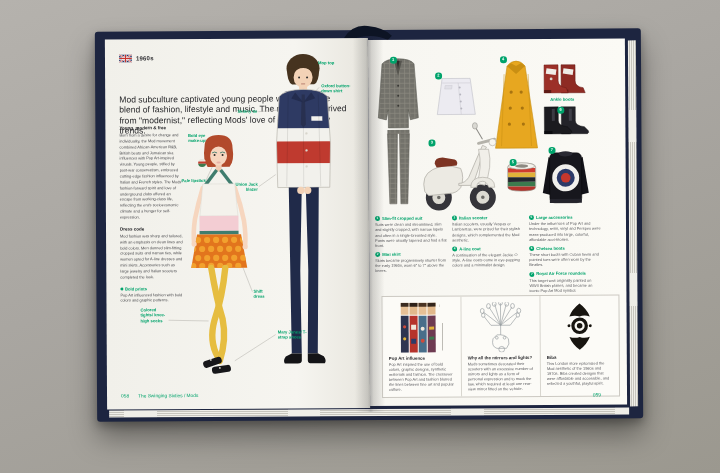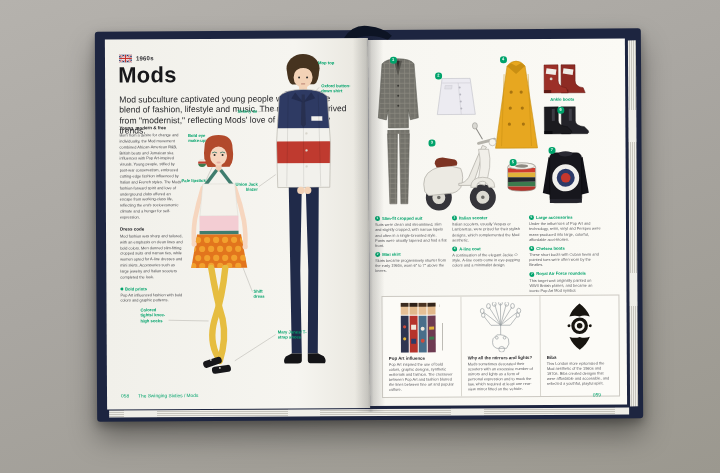--- a/index.html
+++ b/index.html
@@ -74,21 +74,20 @@
         <svg width="13" height="8" viewBox="0 0 19 12">
           <rect width="19" height="12" fill="#2b3a6b"></rect>
           <path d="M0,0 L19,12 M19,0 L0,12" stroke="#ffffff" stroke-width="2.6"></path>
           <path d="M0,0 L19,12 M19,0 L0,12" stroke="#c8342c" stroke-width="1.1"></path>
           <path d="M9.5,0 V12 M0,6 H19" stroke="#ffffff" stroke-width="3.4"></path>
           <path d="M9.5,0 V12 M0,6 H19" stroke="#c8342c" stroke-width="1.8"></path>
         </svg>
         <span class="era-label">1960s</span>
       </div>
 
-      <div class="abs title">Mods</div>
       <div class="abs intro">Mod subculture captivated young people with its unique blend of fashion, lifestyle and music. The name was derived from "modernist," reflecting Mods' love of contemporary trends.</div>
 
       <div class="abs col">
         <h4>Young, modern &amp; free</h4>
         <p>Born from a desire for change and individuality, the Mod movement combined African-American R&amp;B, British beats and Jamaican ska influences with Pop Art-inspired visuals. Young people, stifled by post-war conservatism, embraced cutting-edge fashion influenced by Italian and French styles. The Mods' fashion-forward spirit and love of underground clubs offered an escape from working-class life, reflecting the era's socioeconomic climate and a hunger for self-expression.</p>
         <h4>Dress code</h4>
         <p>Mod fashion was sharp and tailored, with an emphasis on clean lines and bold colors. Men donned slim-fitting cropped suits and narrow ties, while women opted for A-line dresses and mini skirts. Accessories such as large jewelry and Italian scooters completed the look.</p>
         <div class="hl-title">
           <span class="hl-dot"></span>
           <span>Bold prints</span>

